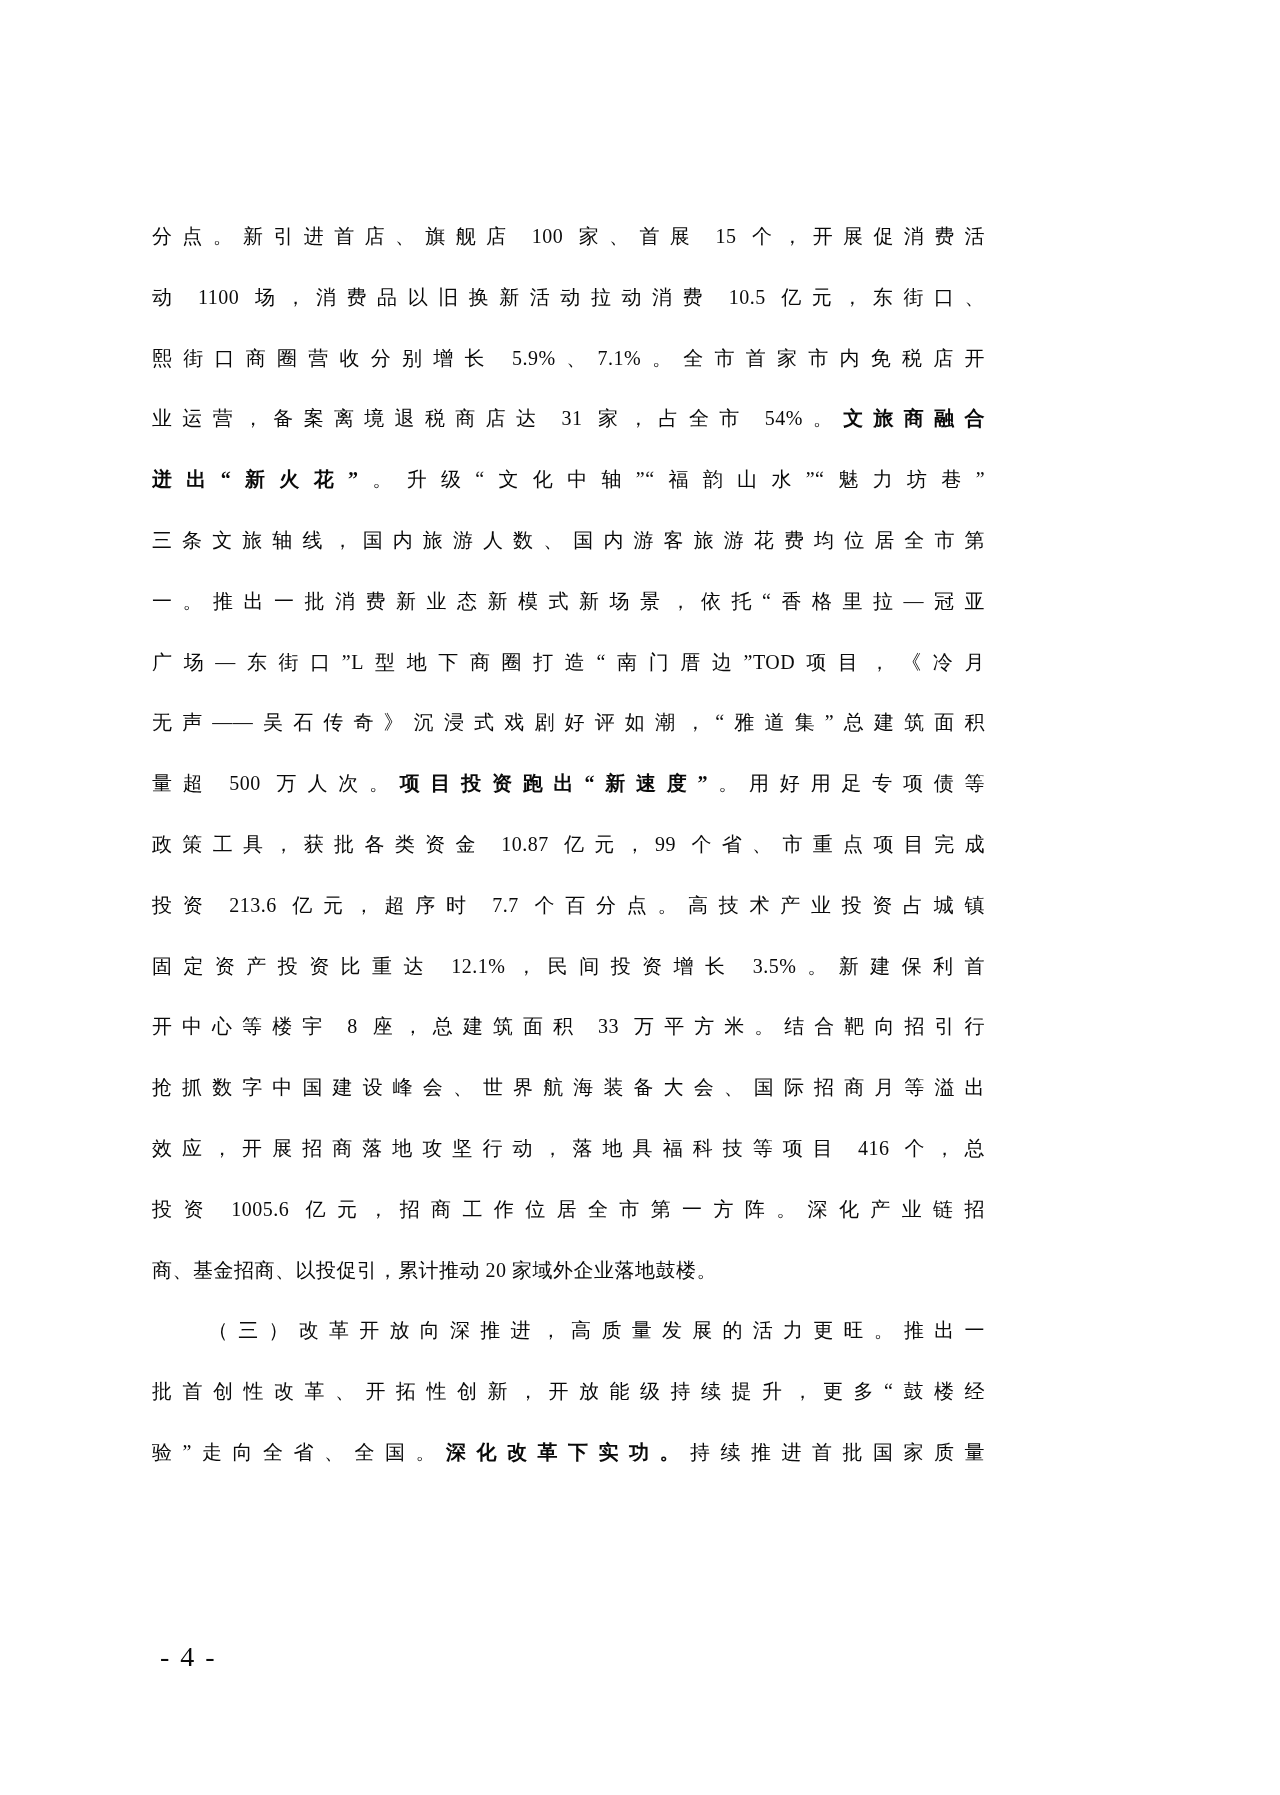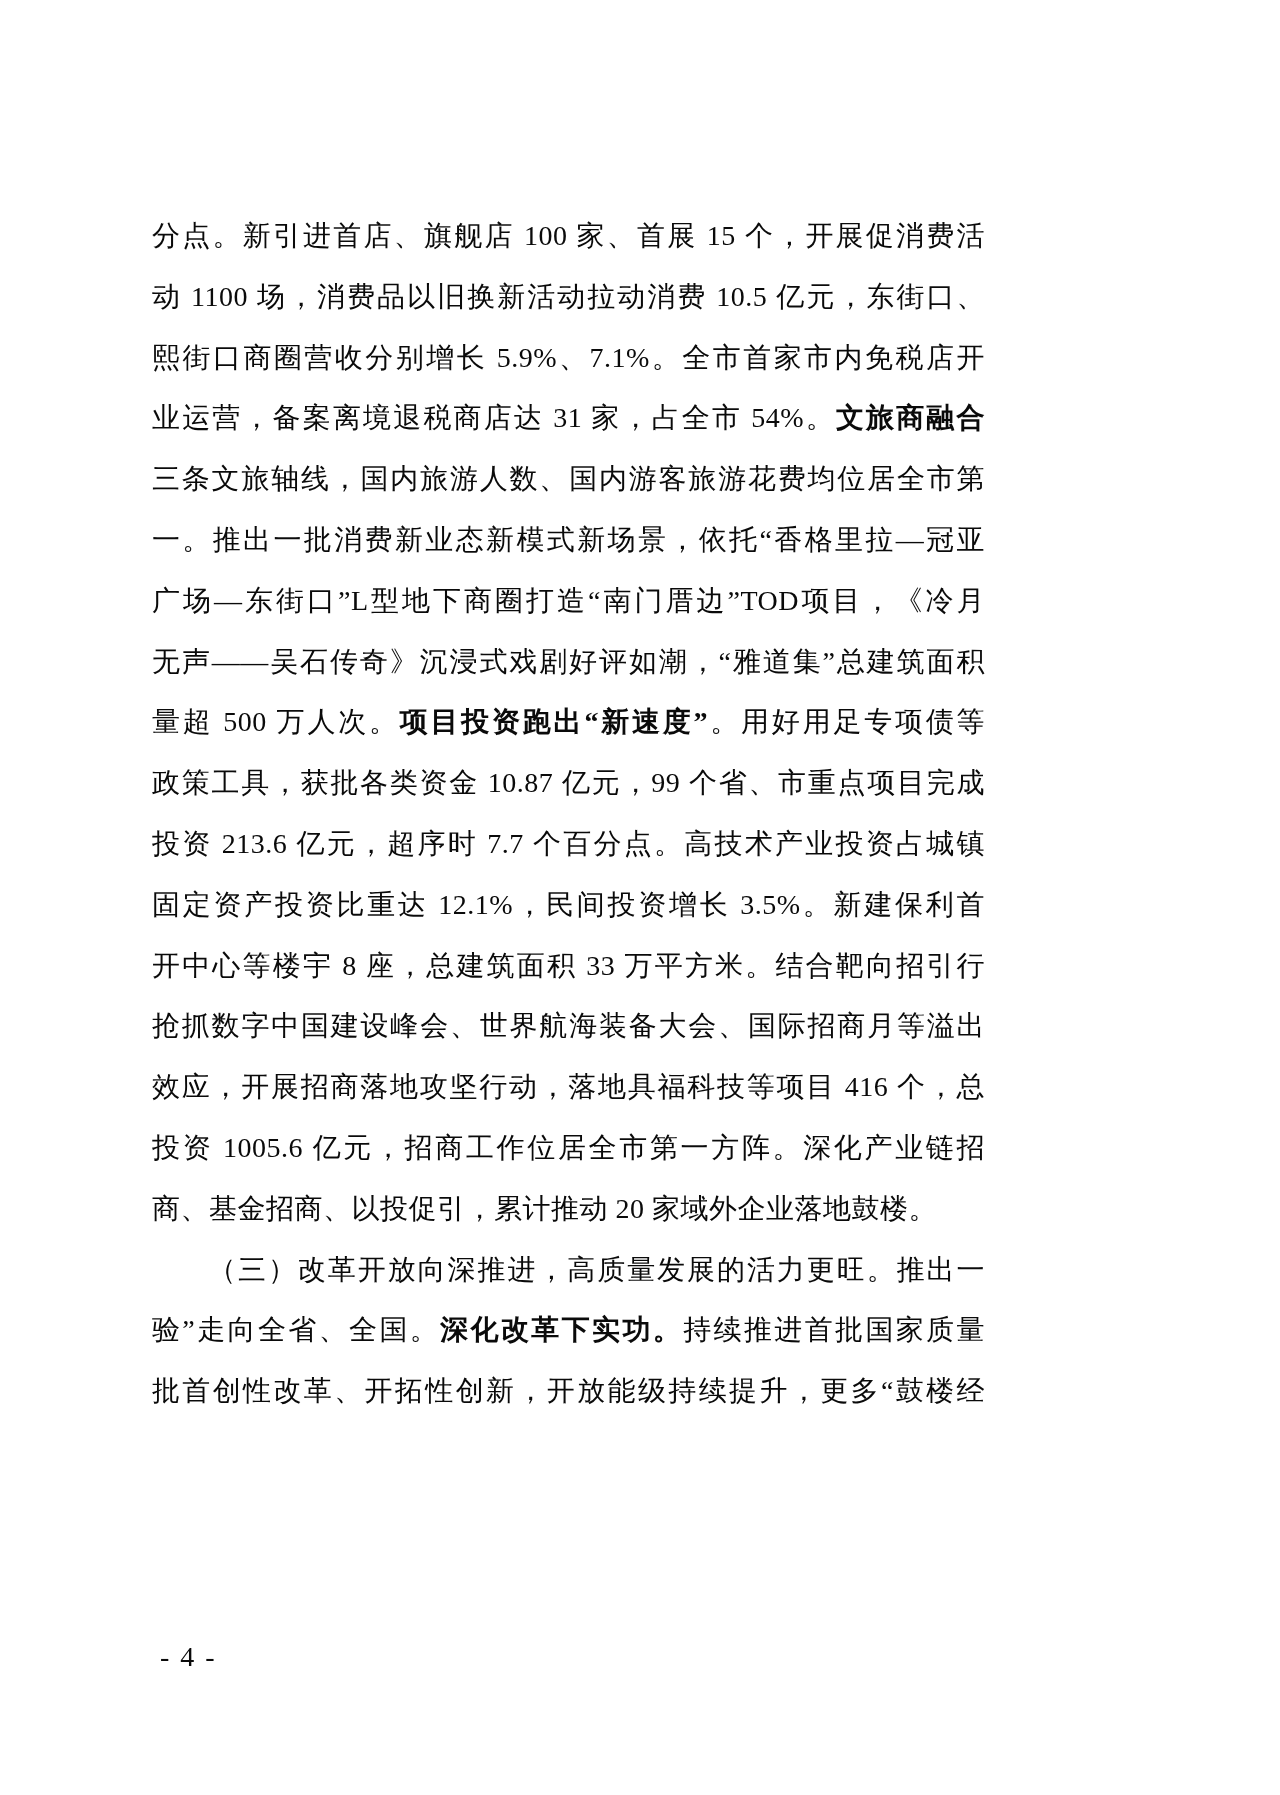--- a/index.html
+++ b/index.html
@@ -17,21 +17,21 @@
     font-family: "Liberation Serif", serif;
     overflow: hidden;
   }
   .text-block {
     position: absolute;
     left: 152px;
     top: 206px;
     width: 833px;
   }
   .line {
-    font-size: 28px;
+    font-size: 20px;
     line-height: 60.8px;
     height: 60.8px;
     overflow: hidden;
     text-align: justify;
     text-align-last: justify;
     text-justify: inter-character;
     letter-spacing: 0.5px;
   }
   .line.para-end {
     text-align-last: left;
@@ -55,31 +55,32 @@
 </style>
 </head>
 <body>
 
 <div class="page">
   <div class="text-block">
       <div class="line"><span class="seg normal">分点。新引进首店、旗舰店 100 家、首展 15 个，开展促消费活</span></div>
       <div class="line"><span class="seg normal">动 1100 场，消费品以旧换新活动拉动消费 10.5 亿元，东街口、</span></div>
       <div class="line"><span class="seg normal">熙街口商圈营收分别增长 5.9%、7.1%。全市首家市内免税店开</span></div>
       <div class="line"><span class="seg normal">业运营，备案离境退税商店达 31 家，占全市 54%。</span><span class="seg bold">文旅商融合</span></div>
+      <div class="line"><span class="seg bold">迸出“新火花”</span><span class="seg normal">。升级“文化中轴”“福韵山水”“魅力坊巷”</span></div>
       <div class="line"><span class="seg normal">三条文旅轴线，国内旅游人数、国内游客旅游花费均位居全市第</span></div>
       <div class="line"><span class="seg normal">一。推出一批消费新业态新模式新场景，依托“香格里拉—冠亚</span></div>
       <div class="line"><span class="seg normal">广场—东街口”L型地下商圈打造“南门厝边”TOD项目，《冷月</span></div>
       <div class="line"><span class="seg normal">无声——吴石传奇》沉浸式戏剧好评如潮，“雅道集”总建筑面积</span></div>
       <div class="line"><span class="seg normal">量超 500 万人次。</span><span class="seg bold">项目投资跑出“新速度”</span><span class="seg normal">。用好用足专项债等</span></div>
       <div class="line"><span class="seg normal">政策工具，获批各类资金 10.87 亿元，99 个省、市重点项目完成</span></div>
       <div class="line"><span class="seg normal">投资 213.6 亿元，超序时 7.7 个百分点。高技术产业投资占城镇</span></div>
       <div class="line"><span class="seg normal">固定资产投资比重达 12.1%，民间投资增长 3.5%。新建保利首</span></div>
       <div class="line"><span class="seg normal">开中心等楼宇 8 座，总建筑面积 33 万平方米。结合靶向招引行</span></div>
       <div class="line"><span class="seg normal">抢抓数字中国建设峰会、世界航海装备大会、国际招商月等溢出</span></div>
       <div class="line"><span class="seg normal">效应，开展招商落地攻坚行动，落地具福科技等项目 416 个，总</span></div>
       <div class="line"><span class="seg normal">投资 1005.6 亿元，招商工作位居全市第一方阵。深化产业链招</span></div>
       <div class="line para-end"><span class="seg normal">商、基金招商、以投促引，累计推动 20 家域外企业落地鼓楼。</span></div>
       <div class="line indent"><span class="seg kai">（三）改革开放向深推进，高质量发展的活力更旺。</span><span class="seg normal">推出一</span></div>
+      <div class="line"><span class="seg normal">批首创性改革、开拓性创新，开放能级持续提升，更多“鼓楼经</span></div>
       <div class="line"><span class="seg normal">验”走向全省、全国。</span><span class="seg bold">深化改革下实功。</span><span class="seg normal">持续推进首批国家质量</span></div>
-      <div class="line"><span class="seg normal">批首创性改革、开拓性创新，开放能级持续提升，更多“鼓楼经</span></div>
     </div>
   <div class="footer-page-number">- 4 -</div>
 </div>
 
 </body></html>

